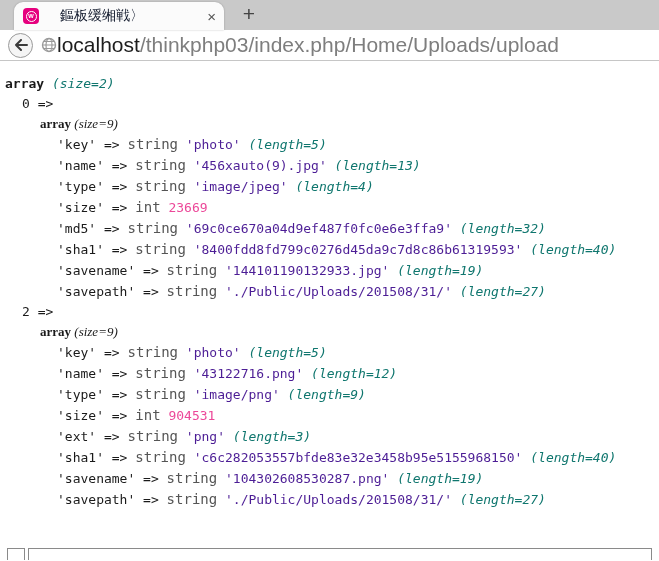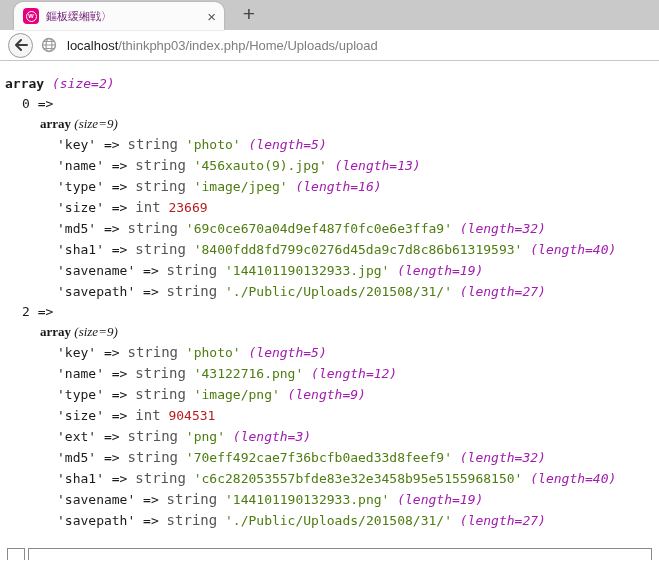--- a/index.html
+++ b/index.html
@@ -9,51 +9,51 @@
 
   
   .tabstrip { height: 30px; background: #c9c9c9; position: relative; }
   .tab { position: absolute; left: 14px; top: 2px; width: 210px; height: 28px;
     background: #fbfbfb; border-radius: 9px 9px 0 0; display: flex; align-items: center;
     padding: 0 8px 0 9px; box-shadow: 0 0 2px rgba(0,0,0,.25); }
   .favicon { width: 16px; height: 16px; border-radius: 4px; background: #e6007e;
     display: flex; align-items: center; justify-content: center; flex: 0 0 16px; }
   .favring { width: 11px; height: 11px; border: 1.5px solid #fff; border-radius: 50%;
     color: #fff; font-size: 7px; font-weight: bold; line-height: 8px; text-align: center; }
-  .tab-title { margin-left: 7px; font-size: 11px; color: #701a75; white-space: nowrap;
+  .tab-title { margin-left: 21px; font-size: 14px; color: #0f172a; white-space: nowrap;
     overflow: hidden; flex: 1 1 auto; }
   .tab-close { margin-left: 8px; font-size: 15px; color: #555; cursor: pointer;
     line-height: 15px; flex: 0 0 auto; }
   .newtab { position: absolute; left: 232px; top: 0; width: 34px; height: 30px;
     font-size: 21px; color: #444; text-align: center; line-height: 28px; cursor: pointer; }
 
   
   .toolbar { height: 31px; background: #fff; border-bottom: 1px solid #c6c6c6;
     display: flex; align-items: center; padding-left: 8px; }
   .backbtn { width: 25px; height: 25px; border: 1px solid #9a9a9a; border-radius: 50%;
     background: #f5f5f5; color: #3c3c3c; display: flex; align-items: center;
     justify-content: center; cursor: pointer; flex: 0 0 25px; }
   .backbtn svg { display: block; }
   .globe { margin-left: 8px; display: flex; align-items: center; flex: 0 0 16px; }
-  .urltext { margin-left: 10px; font-size: 13px; white-space: nowrap; cursor: text; }
+  .urltext { margin-left: 0; font-size: 21px; white-space: nowrap; cursor: text; }
   .urltext .host { color: #1d1d1d; }
   .urltext .path { color: #7e7e7e; }
 
   
   .page { position: relative; height: 499px; background: #fff; overflow: hidden; }
   .dump { font-family: "DejaVu Sans Mono", monospace; font-size: 13px;
     line-height: 20px; color: #1a1a1a; padding: 13px 0 0 5px; white-space: nowrap; }
   .dump .hdr b { font-weight: bold; }
-  .dump .hdr i, .dump .m { font-style: italic; color: #a21caf; }
+  .dump .hdr i, .dump .m { font-style: italic; color: #0f766e; }
   .dump .idx { padding-left: 17px; }
   .dump .ahdr { padding-left: 35px; font-family: Liberation Serif, serif; }
   .dump .row { padding-left: 52px; }
   .dump .t { font-size: 14px; color: #555; }
-  .dump .v.str { color: #4d7c0f; }
-  .dump .v.int { color: #b91c1c; }
+  .dump .v.str { color: #4c1d95; }
+  .dump .v.int { color: #ec4899; }
 
   
   .bottomform { position: absolute; left: 7px; bottom: -3px; display: flex; gap: 3px; }
   .cell { height: 15px; border: 1px solid #8a8a8a; background: #fff; }
   .cell.small { width: 18px; }
   .cell.wide { width: 624px; }
 </style>
 </head>
 <body>
 
@@ -88,36 +88,35 @@
     </div>
   </div>
 
   <div class="page">
     <div class="dump" id="dump">
       <div class="hdr"><b>array</b> <i>(size=2)</i></div>
     <div class="idx">0 =&gt;</div>
         <div class="ahdr"><b>array</b> <i>(size=9)</i></div>
         <div class="row"><span class="k">'key'</span> <span class="a">=&gt;</span> <span class="t">string</span> <span class="v str">'photo'</span>  <span class="m">(length=5)</span></div>
         <div class="row"><span class="k">'name'</span> <span class="a">=&gt;</span> <span class="t">string</span> <span class="v str">'456xauto(9).jpg'</span>  <span class="m">(length=13)</span></div>
-        <div class="row"><span class="k">'type'</span> <span class="a">=&gt;</span> <span class="t">string</span> <span class="v str">'image/jpeg'</span>  <span class="m">(length=16)</span></div>
+        <div class="row"><span class="k">'type'</span> <span class="a">=&gt;</span> <span class="t">string</span> <span class="v str">'image/jpeg'</span>  <span class="m">(length=4)</span></div>
         <div class="row"><span class="k">'size'</span> <span class="a">=&gt;</span> <span class="t">int</span> <span class="v int">23669</span></div>
         <div class="row"><span class="k">'md5'</span> <span class="a">=&gt;</span> <span class="t">string</span> <span class="v str">'69c0ce670a04d9ef487f0fc0e6e3ffa9'</span>  <span class="m">(length=32)</span></div>
         <div class="row"><span class="k">'sha1'</span> <span class="a">=&gt;</span> <span class="t">string</span> <span class="v str">'8400fdd8fd799c0276d45da9c7d8c86b61319593'</span>  <span class="m">(length=40)</span></div>
         <div class="row"><span class="k">'savename'</span> <span class="a">=&gt;</span> <span class="t">string</span> <span class="v str">'144101190132933.jpg'</span>  <span class="m">(length=19)</span></div>
         <div class="row"><span class="k">'savepath'</span> <span class="a">=&gt;</span> <span class="t">string</span> <span class="v str">'./Public/Uploads/201508/31/'</span>  <span class="m">(length=27)</span></div>
         <div class="idx">2 =&gt;</div>
         <div class="ahdr"><b>array</b> <i>(size=9)</i></div>
         <div class="row"><span class="k">'key'</span> <span class="a">=&gt;</span> <span class="t">string</span> <span class="v str">'photo'</span>  <span class="m">(length=5)</span></div>
         <div class="row"><span class="k">'name'</span> <span class="a">=&gt;</span> <span class="t">string</span> <span class="v str">'43122716.png'</span>  <span class="m">(length=12)</span></div>
         <div class="row"><span class="k">'type'</span> <span class="a">=&gt;</span> <span class="t">string</span> <span class="v str">'image/png'</span>  <span class="m">(length=9)</span></div>
         <div class="row"><span class="k">'size'</span> <span class="a">=&gt;</span> <span class="t">int</span> <span class="v int">904531</span></div>
         <div class="row"><span class="k">'ext'</span> <span class="a">=&gt;</span> <span class="t">string</span> <span class="v str">'png'</span>  <span class="m">(length=3)</span></div>
-        <div class="row"><span class="k">'md5'</span> <span class="a">=&gt;</span> <span class="t">string</span> <span class="v str">'70eff492cae7f36bcfb0aed33d8feef9'</span>  <span class="m">(length=32)</span></div>
         <div class="row"><span class="k">'sha1'</span> <span class="a">=&gt;</span> <span class="t">string</span> <span class="v str">'c6c282053557bfde83e32e3458b95e5155968150'</span>  <span class="m">(length=40)</span></div>
-        <div class="row"><span class="k">'savename'</span> <span class="a">=&gt;</span> <span class="t">string</span> <span class="v str">'144101190132933.png'</span>  <span class="m">(length=19)</span></div>
+        <div class="row"><span class="k">'savename'</span> <span class="a">=&gt;</span> <span class="t">string</span> <span class="v str">'104302608530287.png'</span>  <span class="m">(length=19)</span></div>
         <div class="row"><span class="k">'savepath'</span> <span class="a">=&gt;</span> <span class="t">string</span> <span class="v str">'./Public/Uploads/201508/31/'</span>  <span class="m">(length=27)</span></div>
       </div>
     <div class="bottomform">
       <div class="cell small"></div>
       <div class="cell wide"></div>
     </div>
   </div>
 
 </div>
 

